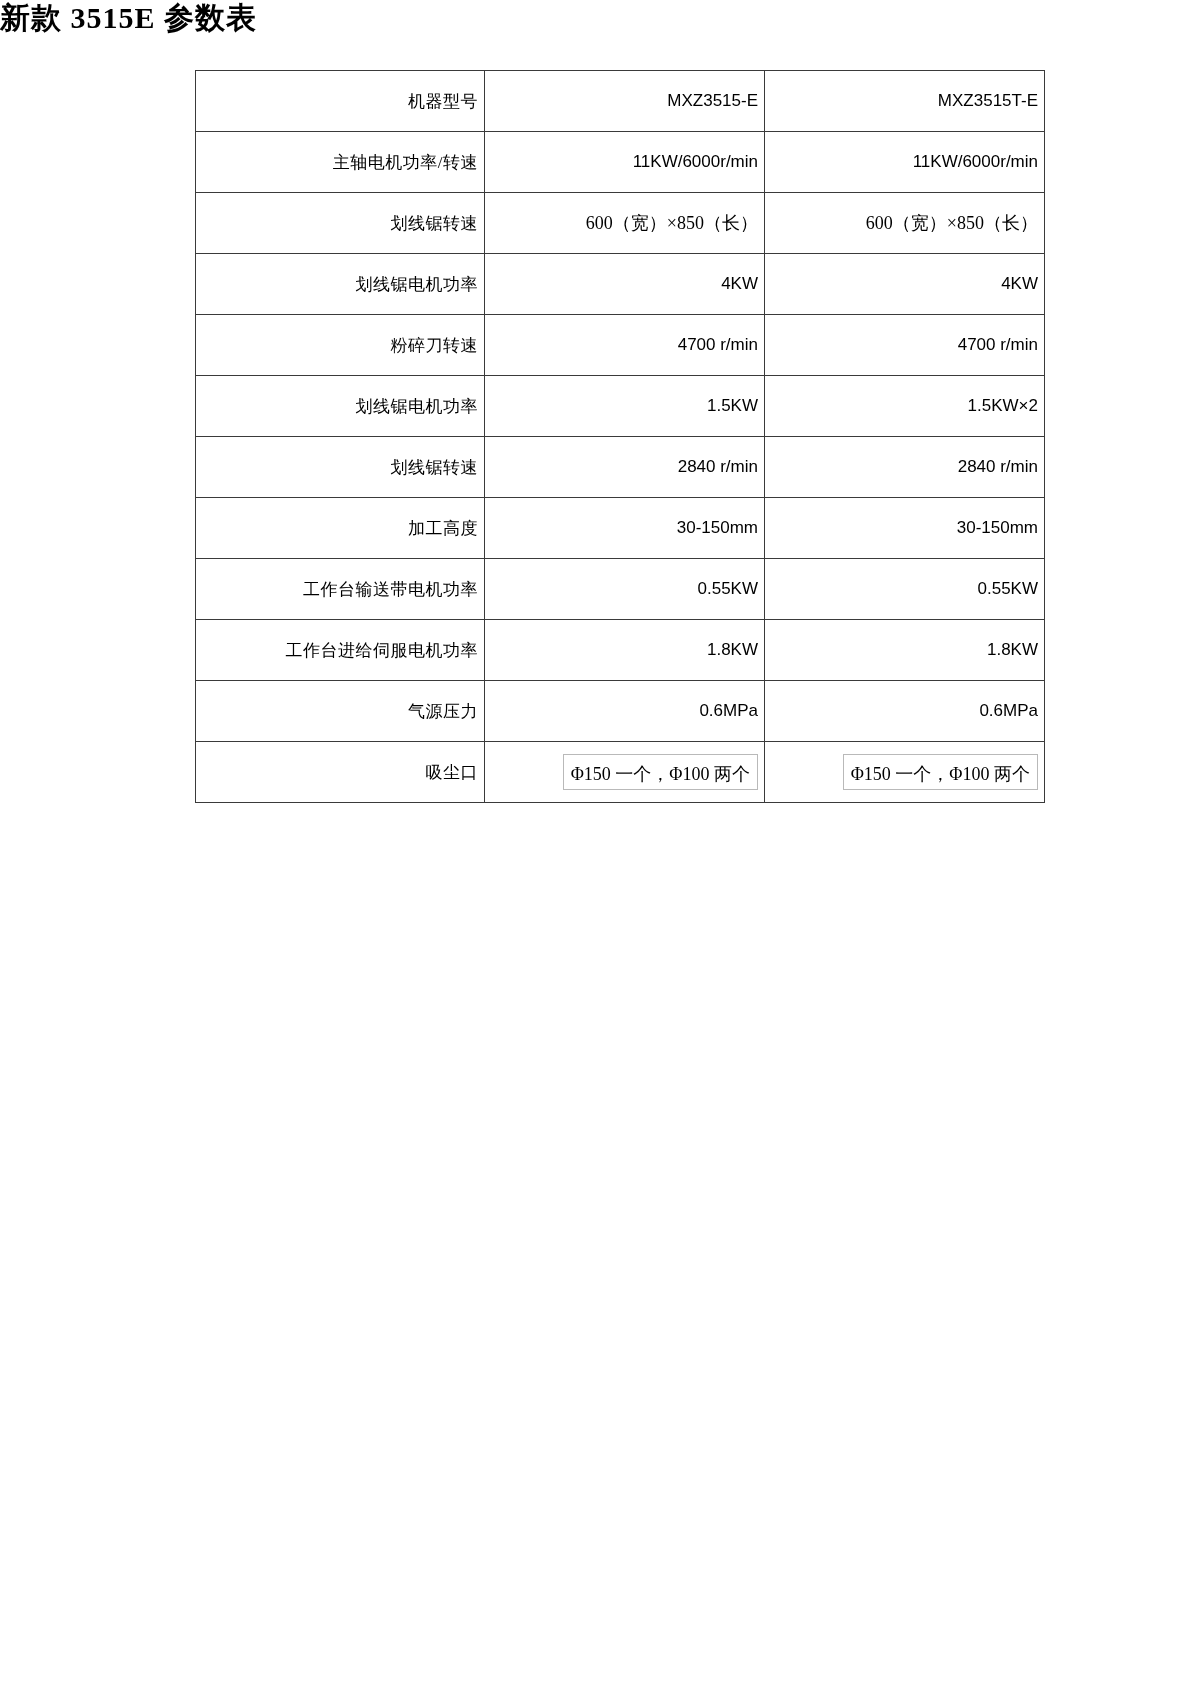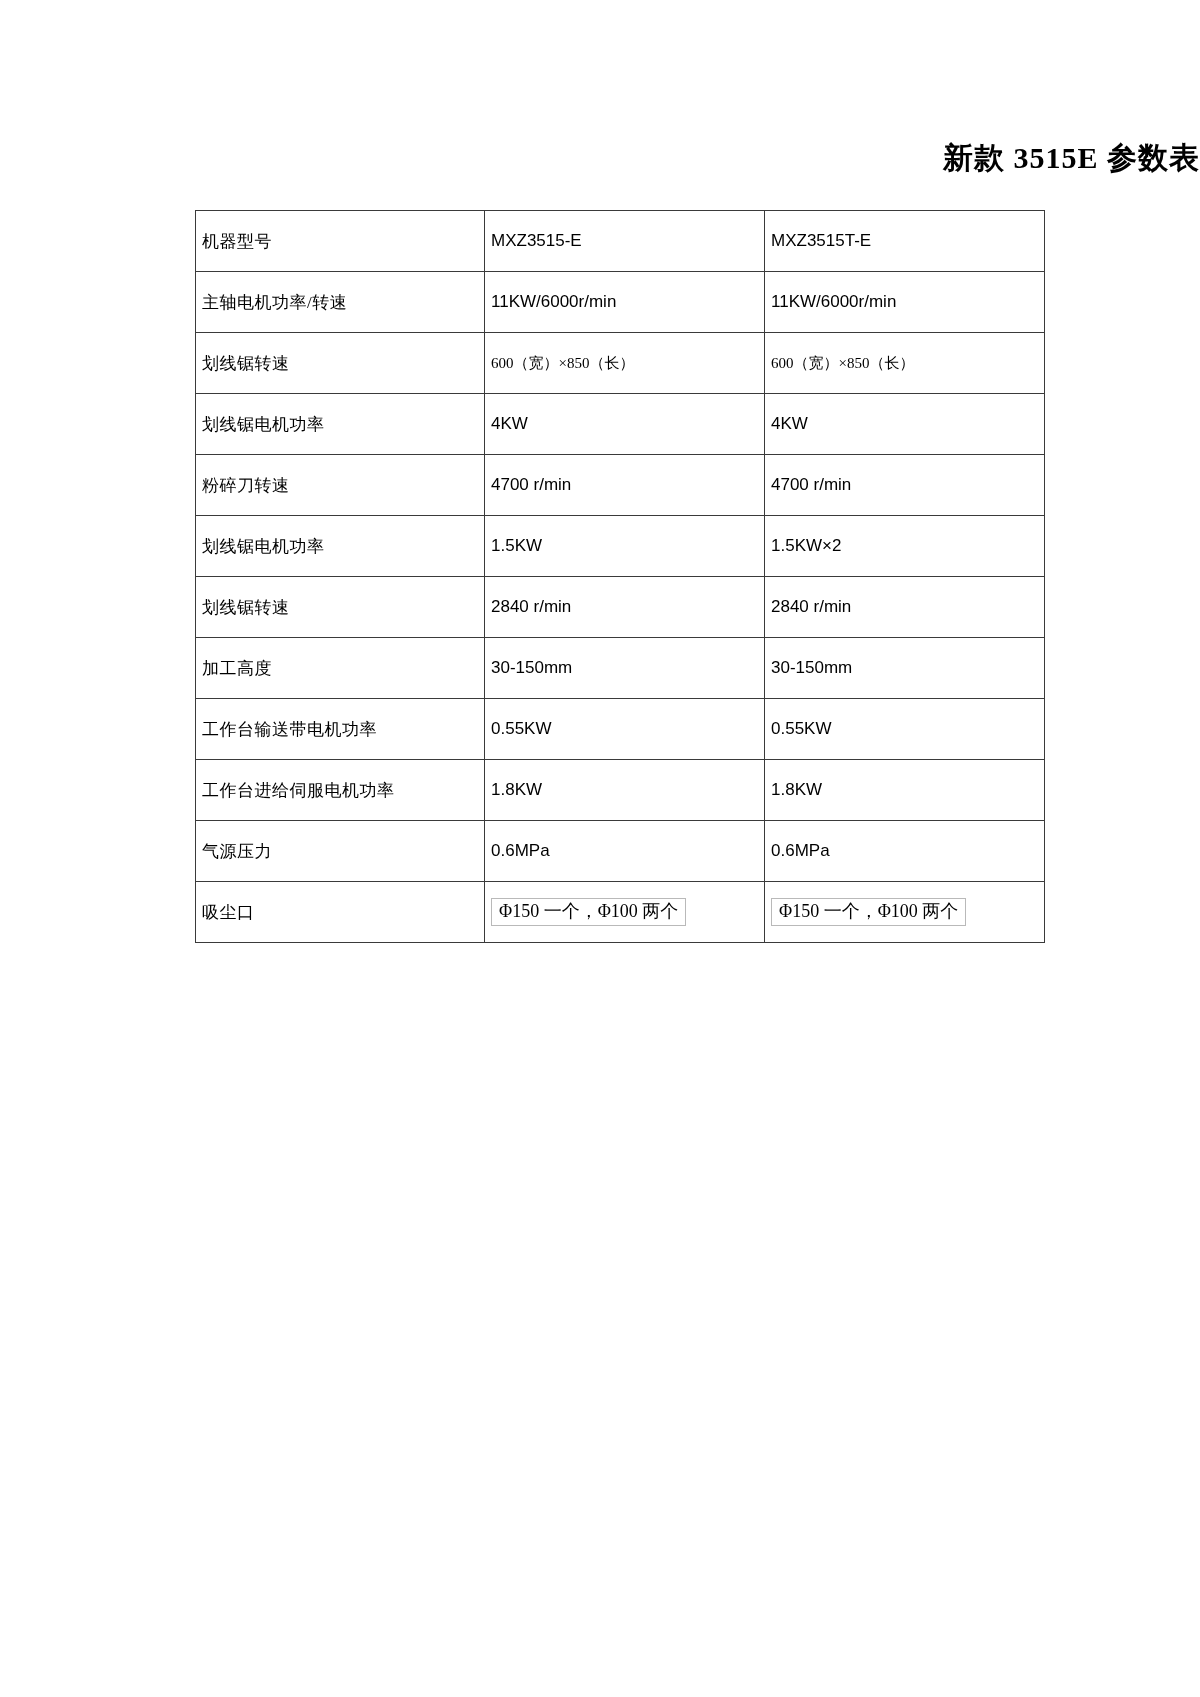--- a/index.html
+++ b/index.html
@@ -16,68 +16,67 @@
     overflow: hidden;
   }
   .page {
     width: 1200px;
     height: 1697px;
     box-sizing: border-box;
     padding: 0;
     position: relative;
   }
   .doc-title {
-    text-align: right;
+    text-align: left;
     font-family: "Liberation Serif", "DejaVu Serif", serif;
     font-weight: bold;
     font-size: 30px;
     letter-spacing: 1px;
     margin: 0;
-    padding-top: 140px;
     padding-bottom: 0;
     line-height: 1.2;
   }
   .table-wrap {
     margin: 34px auto 0 auto;
     width: 810px;
   }
   table.spec {
     border-collapse: collapse;
     width: 810px;
     table-layout: fixed;
     border: 1.5px solid #3a3a3a;
   }
   table.spec td {
     border: 1.5px solid #3a3a3a;
     height: 60px;
-    text-align: left;
+    text-align: right;
     vertical-align: middle;
     padding: 0 6px;
     font-size: 17px;
   }
   td.label-cell {
     width: 276px;
     font-family: "Liberation Serif", "DejaVu Serif", serif;
     font-size: 19px;
     letter-spacing: 0.5px;
   }
   td.value-cell {
     width: 267px;
     font-family: "Liberation Sans", "DejaVu Sans", sans-serif;
     font-size: 17px;
     margin-left: 27px;
   }
   td.value-cell.serif {
     font-family: "Liberation Serif", "DejaVu Serif", serif;
-    font-size: 15px;
+    font-size: 18px;
   }
   .boxed-val {
     display: inline-block;
     border: 1px solid #b9b9b9;
-    padding: 3px 7px 4px 7px;
+    padding: 10px 7px 4px 7px;
     font-family: "Liberation Serif", "DejaVu Serif", serif;
     font-size: 18px;
     line-height: 1.1;
     white-space: nowrap;
   }
 </style>
 </head>
 <body>
 
 <div class="page">

